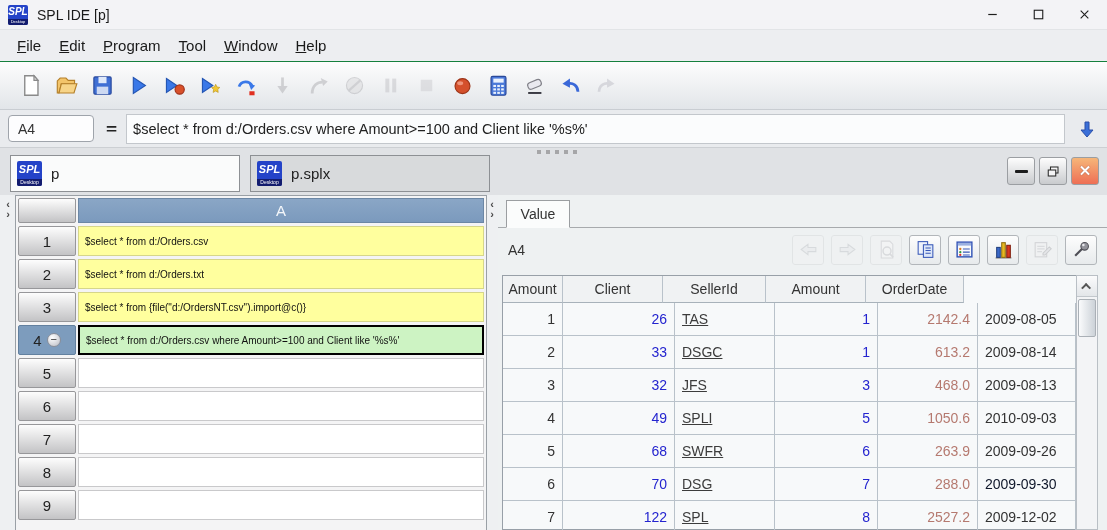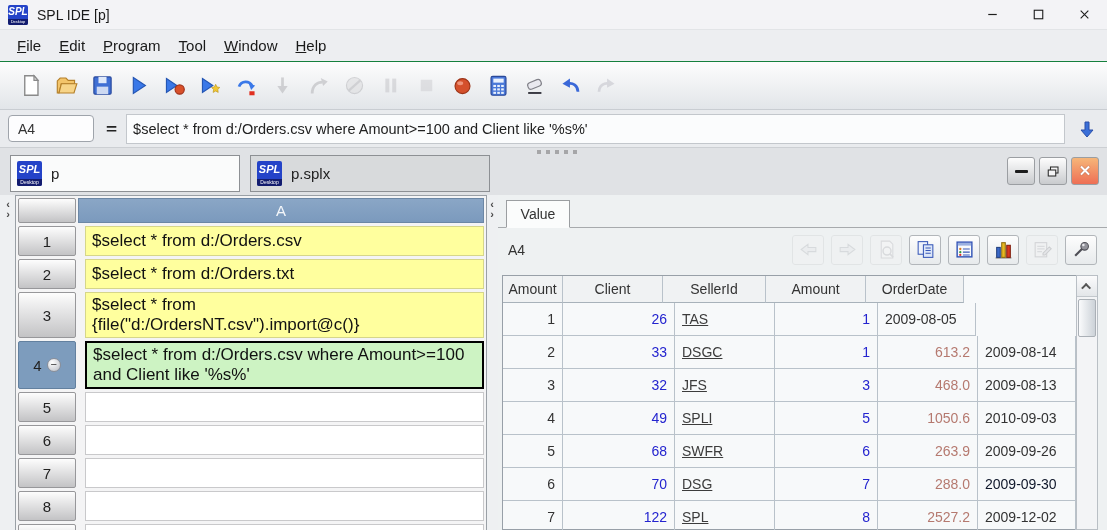--- a/index.html
+++ b/index.html
@@ -57,21 +57,21 @@
 
   
   .grid { position:absolute; left:15px; top:0; width:472px; height:335px; background:#f4f4f5; border:1px solid #9aa0a6; border-bottom:none; padding:2px 2px 0 2px; overflow:hidden; }
   .grid-head { display:flex; height:25px; }
   .corner { width:58px; height:100%; background:linear-gradient(#fdfdfd,#c3c3c5); border:1px solid #97979a; border-radius:2px; }
   .colhdr { flex:1; margin-left:2px; background:linear-gradient(#8aa6c6,#7b9abd); border:1px solid #6c87a5; display:flex; align-items:center; justify-content:center; color:#f4f7fa; font-size:15px; }
   .grid-row { display:flex; margin-top:3px; }
   .rowhdr { width:58px; background:linear-gradient(#fdfdfd,#c3c3c5); border:1px solid #97979a; border-radius:2px; display:flex; align-items:center; justify-content:center; font-size:15px; color:#222; position:relative; }
   .grid-row.selected .rowhdr { background:#7d9cbd; border-color:#62809f; }
   .minus-btn { width:14px; height:14px; border-radius:50%; background:radial-gradient(circle at 35% 30%,#ffffff,#b9bcc4); border:1px solid #8b8f99; color:#333; font-size:11px; line-height:11px; text-align:center; margin-left:5px; }
-  .gcell { flex:1; margin-left:9px; min-height:30px; display:flex; align-items:center; padding:2px 16px 2px 6px; font-size:17px; color:#111; background:#fff; border:1px solid #c9c9cb; }
+  .gcell { flex:1; margin-left:2px; min-height:30px; display:flex; align-items:center; padding:2px 16px 2px 6px; font-size:10px; color:#111; background:#fff; border:1px solid #c9c9cb; }
   .gcell.code { background:#ffff9e; border:1px solid #d6d68a; }
   .gcell.sel { background:#cdf3c3; border:2px solid #000; }
 
   
   .rpanel { position:absolute; left:498px; top:0; width:609px; height:335px; background:#eef1f2; }
   .rtabs { height:33px; position:relative; border-bottom:1px solid #a7aaad; }
   .value-tab { position:absolute; left:8px; top:5px; width:64px; height:28px; background:#fbfcfc; border:1px solid #9b9ea1; border-bottom:1px solid #fbfcfc; display:flex; align-items:center; justify-content:center; font-size:14px; color:#333; z-index:2; }
   .rtoolbar { height:43px; display:flex; align-items:center; padding:0 10px; }
   .rcellref { font-size:14px; color:#333; }
   .ricons { margin-left:auto; display:flex; gap:7px; }
@@ -448,20 +448,21 @@
               <div class="tcell c2">Client</div>
               <div class="tcell c3">SellerId</div>
               <div class="tcell c4">Amount</div>
               <div class="tcell c5">OrderDate</div>
             </div>
             <div class="trow">
               <div class="tcell c0 al-r" style="color: rgb(51, 51, 51);">1</div>
               <div class="tcell c1 al-r" style="color: rgb(36, 36, 207);">26</div>
               <div class="tcell c2 al-l lnk" style="color: rgb(60, 60, 60);">TAS</div>
               <div class="tcell c3 al-r" style="color: rgb(36, 36, 207);">1</div>
+              <div class="tcell c4 al-r" style="color: rgb(181, 121, 111);">2142.4</div>
               <div class="tcell c5 al-l" style="color: rgb(51, 51, 51);">2009-08-05</div>
             </div>
             <div class="trow">
               <div class="tcell c0 al-r" style="color: rgb(51, 51, 51);">2</div>
               <div class="tcell c1 al-r" style="color: rgb(36, 36, 207);">33</div>
               <div class="tcell c2 al-l lnk" style="color: rgb(60, 60, 60);">DSGC</div>
               <div class="tcell c3 al-r" style="color: rgb(36, 36, 207);">1</div>
               <div class="tcell c4 al-r" style="color: rgb(181, 121, 111);">613.2</div>
               <div class="tcell c5 al-l" style="color: rgb(51, 51, 51);">2009-08-14</div>
             </div>

